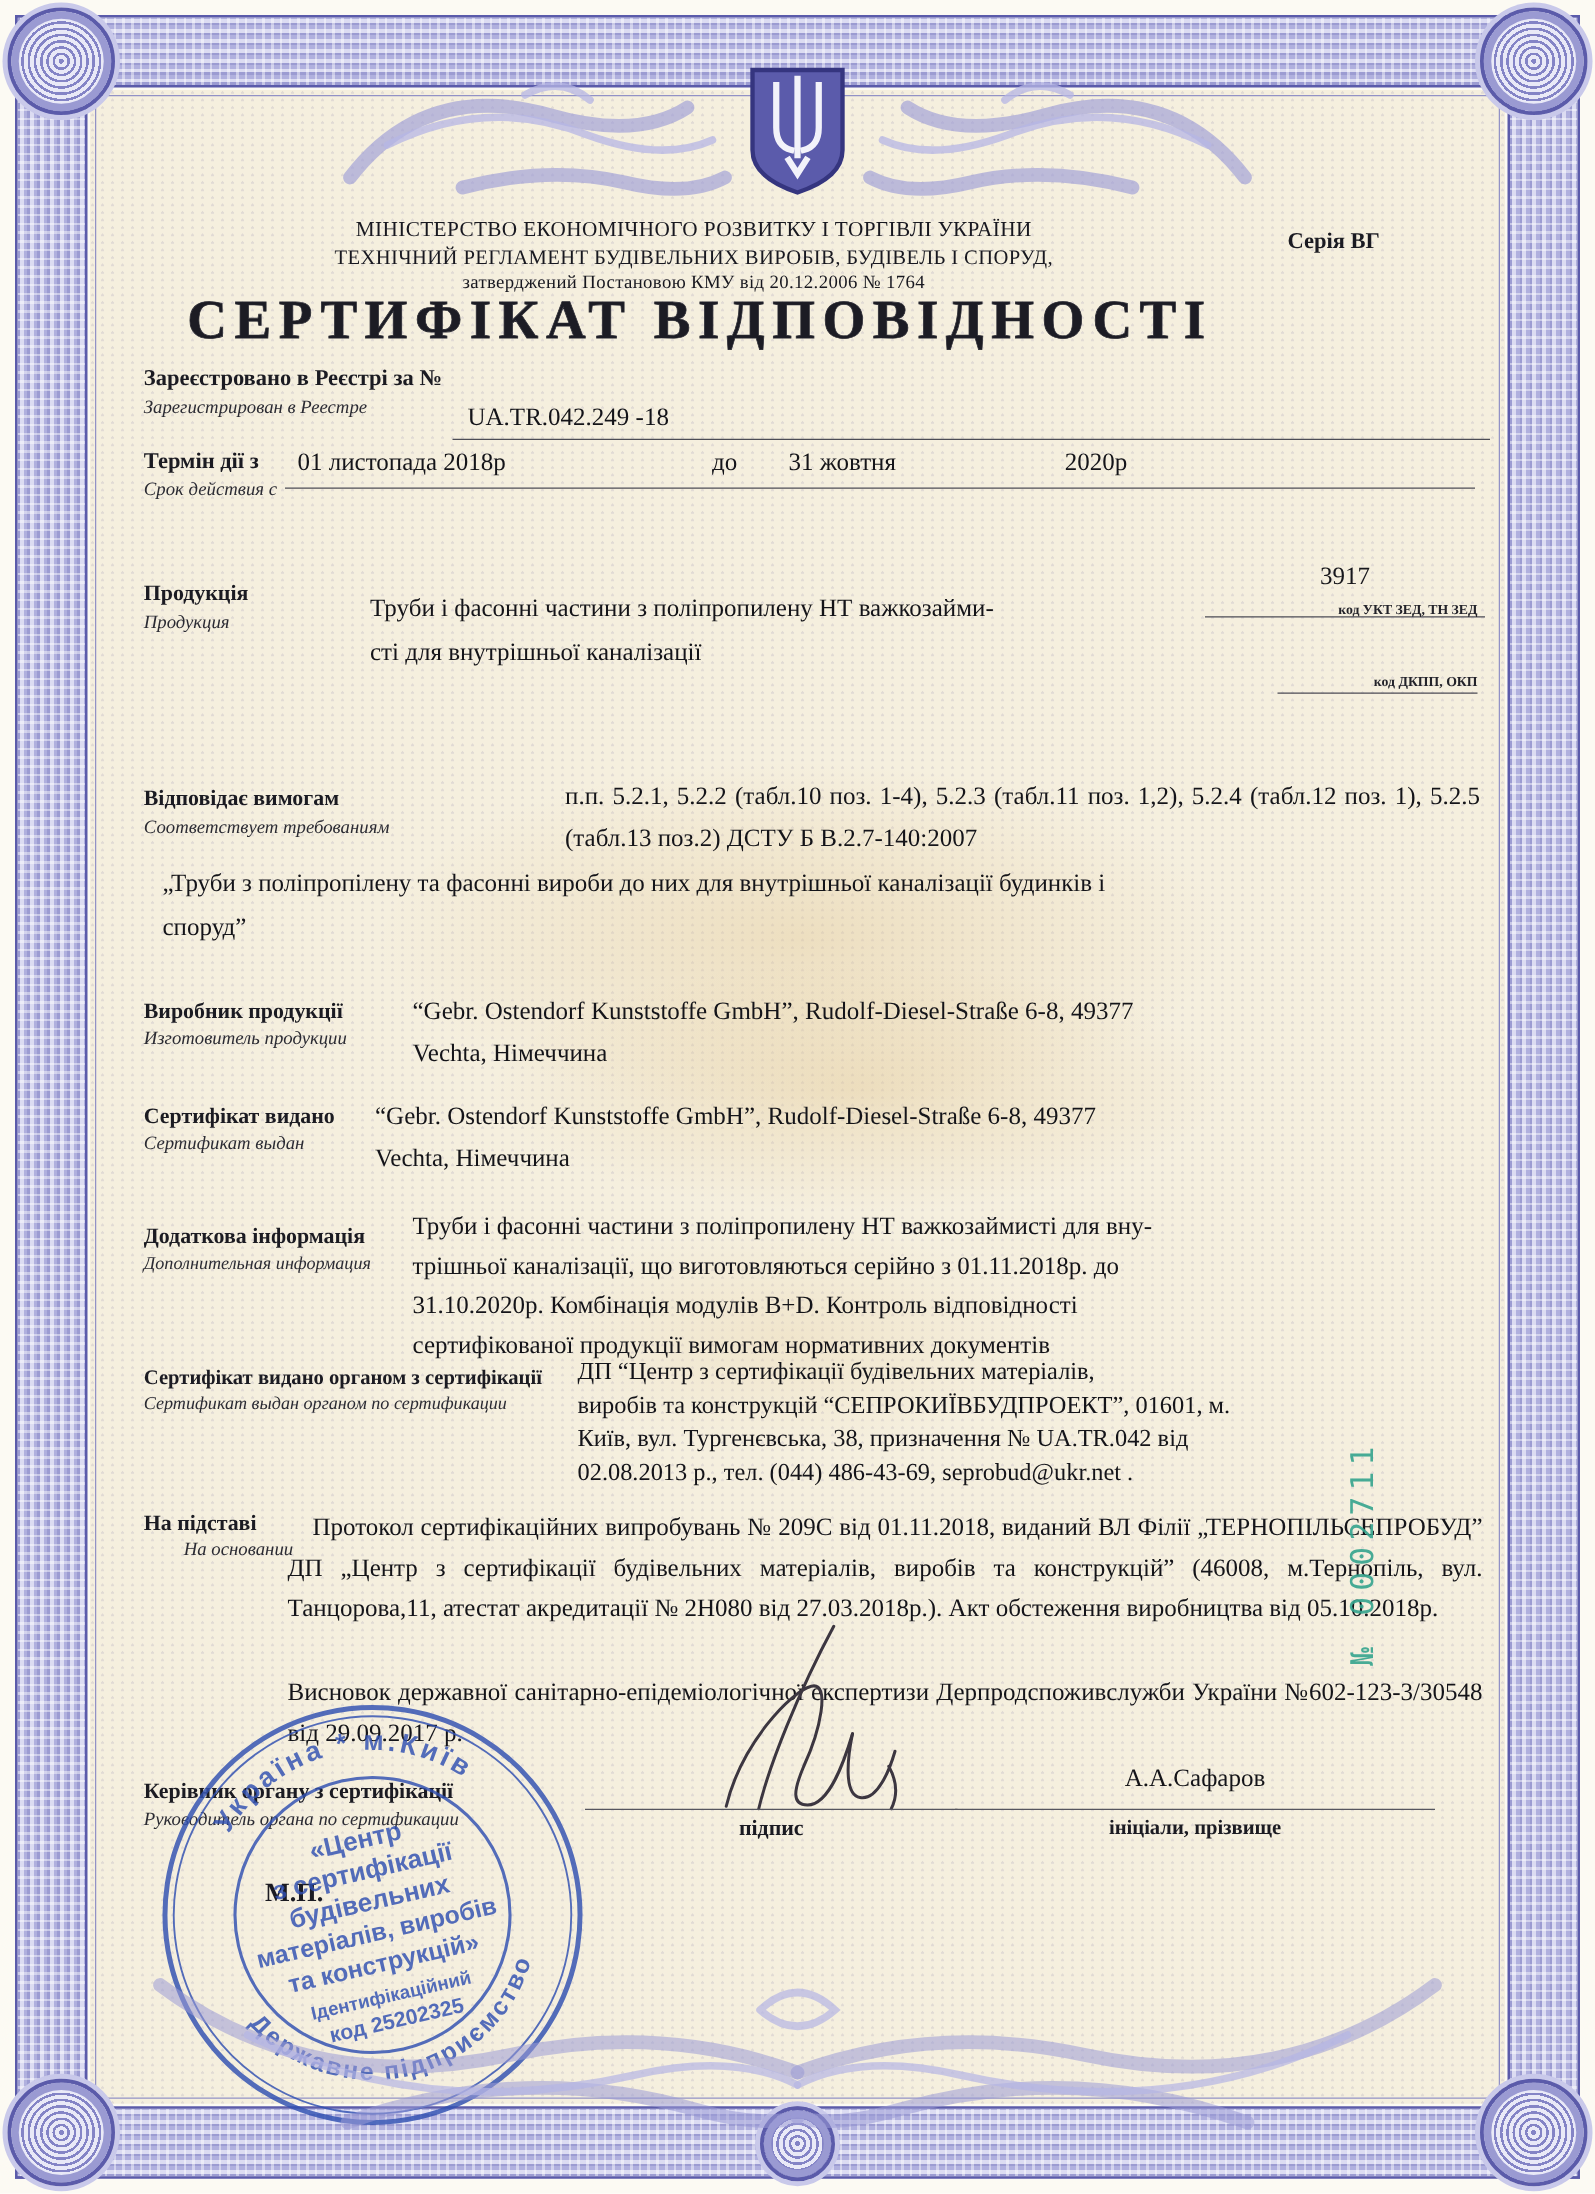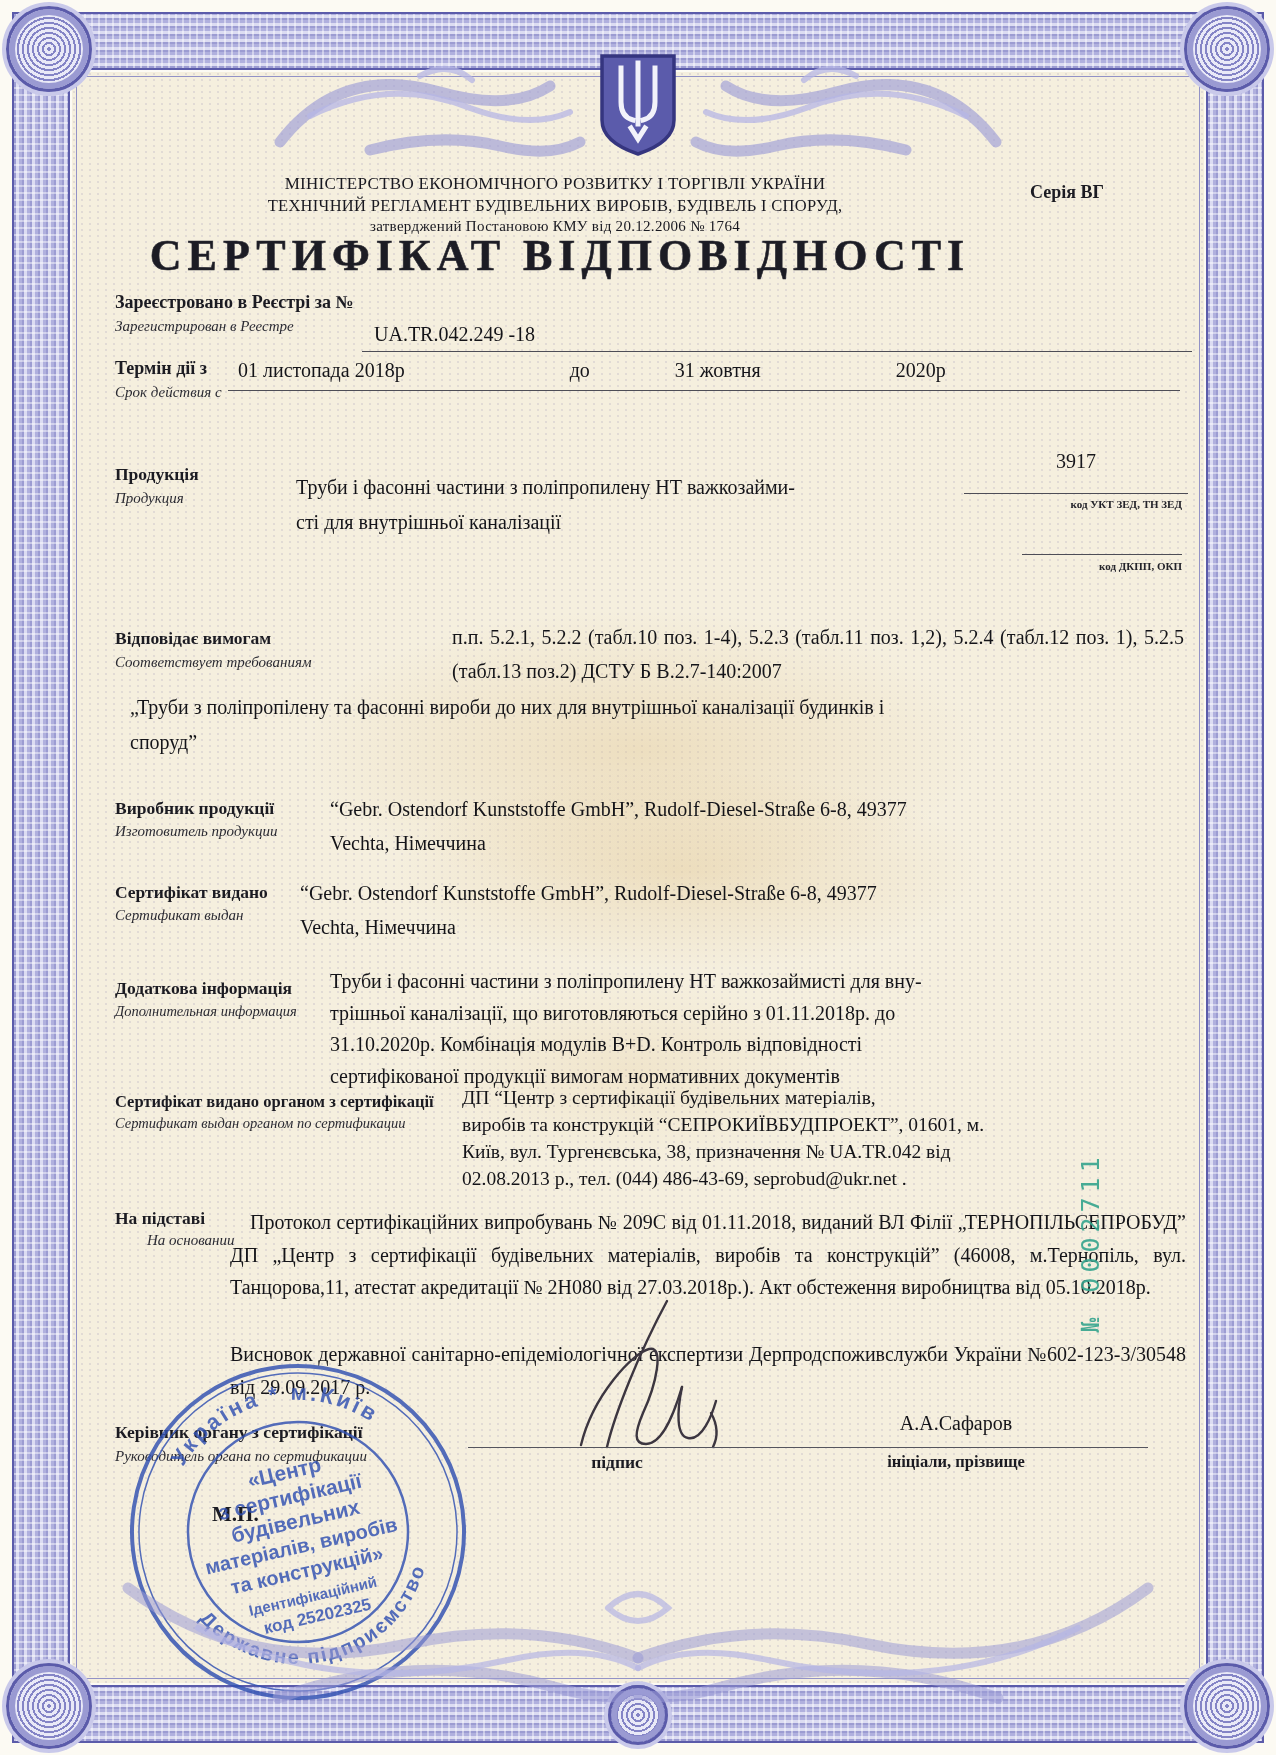--- a/index.html
+++ b/index.html
@@ -97,32 +97,32 @@
 
   <div class="abs lbl" style="left:115px;top:292px;font-size:18px;">Зареєстровано в Реєстрі за №</div>
   <div class="abs lbl-ru" style="left:115px;top:318px;">Зарегистрирован в Реестре</div>
   <div class="abs uline val" style="left:362px;top:282px;width:818px;padding-left:12px;line-height:34px;margin-top:35px;">UA.TR.042.249 -18</div>
 
   <div class="abs lbl" style="left:115px;top:358px;font-size:18px;">Термін дії з</div>
   <div class="abs lbl-ru" style="left:115px;top:384px;">Срок действия с</div>
   <div class="abs uline val" style="left:228px;top:350px;width:952px;line-height:40px;">
     <span style="margin-left:10px;">01 листопада 2018р</span>
     <span style="margin-left:160px;">до</span>
-    <span style="margin-left:80px;">31 жовтня</span>
+    <span style="margin-left:36px;">31 жовтня</span>
     <span style="margin-left:130px;">2020р</span>
   </div>
 
   <div class="abs lbl" style="left:115px;top:464px;">Продукція</div>
   <div class="abs lbl-ru" style="left:115px;top:490px;">Продукция</div>
   <div class="abs val pre" style="left:296px;top:470px;width:620px;line-height:35px;">Труби і фасонні частини з поліпропилену НТ важкозайми-
 сті для внутрішньої каналізації</div>
   <div class="abs uline" style="left:964px;top:450px;width:224px;text-align:center;font-size:20px;padding-bottom:20px;">3917</div>
-  <div class="abs caption" style="left:958px;top:482px;width:224px;margin-top:16px;">код УКТ ЗЕД, ТН ЗЕД</div>
+  <div class="abs caption" style="left:958px;top:482px;width:224px;">код УКТ ЗЕД, ТН ЗЕД</div>
   <div class="abs uline" style="left:1022px;top:530px;width:160px;height:24px;"></div>
-  <div class="abs caption" style="left:1022px;top:560px;width:160px;">код ДКПП, ОКП</div>
+  <div class="abs caption" style="left:1022px;top:540px;width:160px;">код ДКПП, ОКП</div>
 
   <div class="abs lbl" style="left:115px;top:628px;">Відповідає вимогам</div>
   <div class="abs lbl-ru" style="left:115px;top:654px;">Соответствует требованиям</div>
   <div class="abs val jst" style="left:452px;top:620px;width:732px;line-height:34px;">п.п. 5.2.1, 5.2.2 (табл.10 поз. 1-4), 5.2.3 (табл.11 поз. 1,2), 5.2.4 (табл.12 поз. 1), 5.2.5 (табл.13 поз.2) ДСТУ Б В.2.7-140:2007</div>
   <div class="abs val pre" style="left:130px;top:690px;width:1055px;line-height:35px;">„Труби з поліпропілену та фасонні вироби до них для внутрішньої каналізації будинків і
 споруд”</div>
 
   <div class="abs lbl" style="left:115px;top:798px;">Виробник продукції</div>
   <div class="abs lbl-ru" style="left:115px;top:823px;">Изготовитель продукции</div>
   <div class="abs val pre" style="left:330px;top:792px;width:740px;line-height:34px;">“Gebr. Ostendorf Kunststoffe GmbH”,  Rudolf-Diesel-Straße 6-8, 49377

